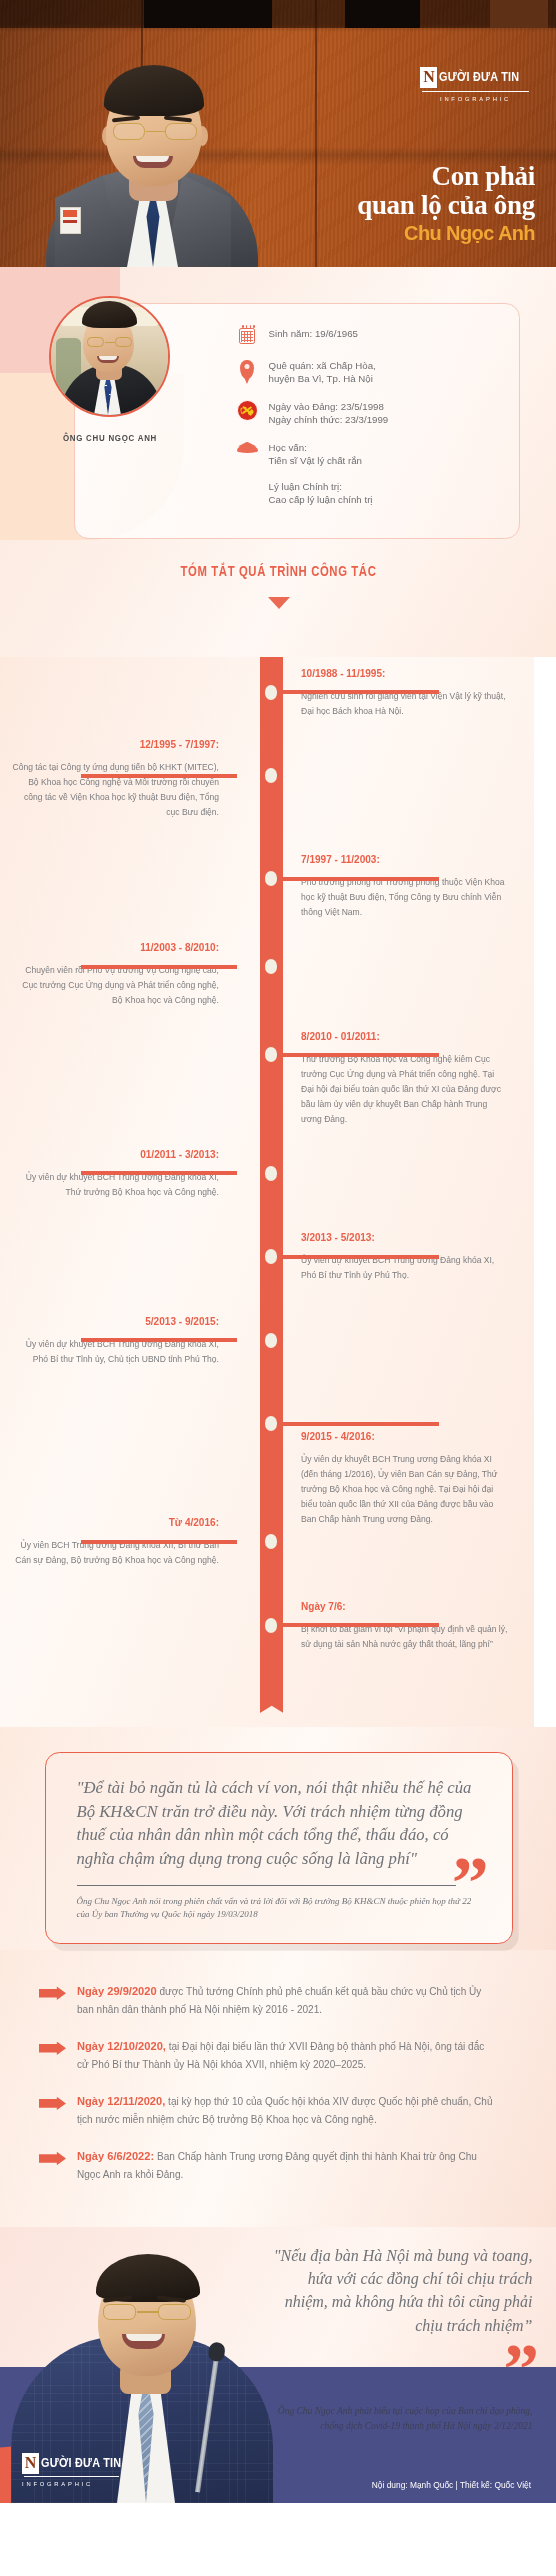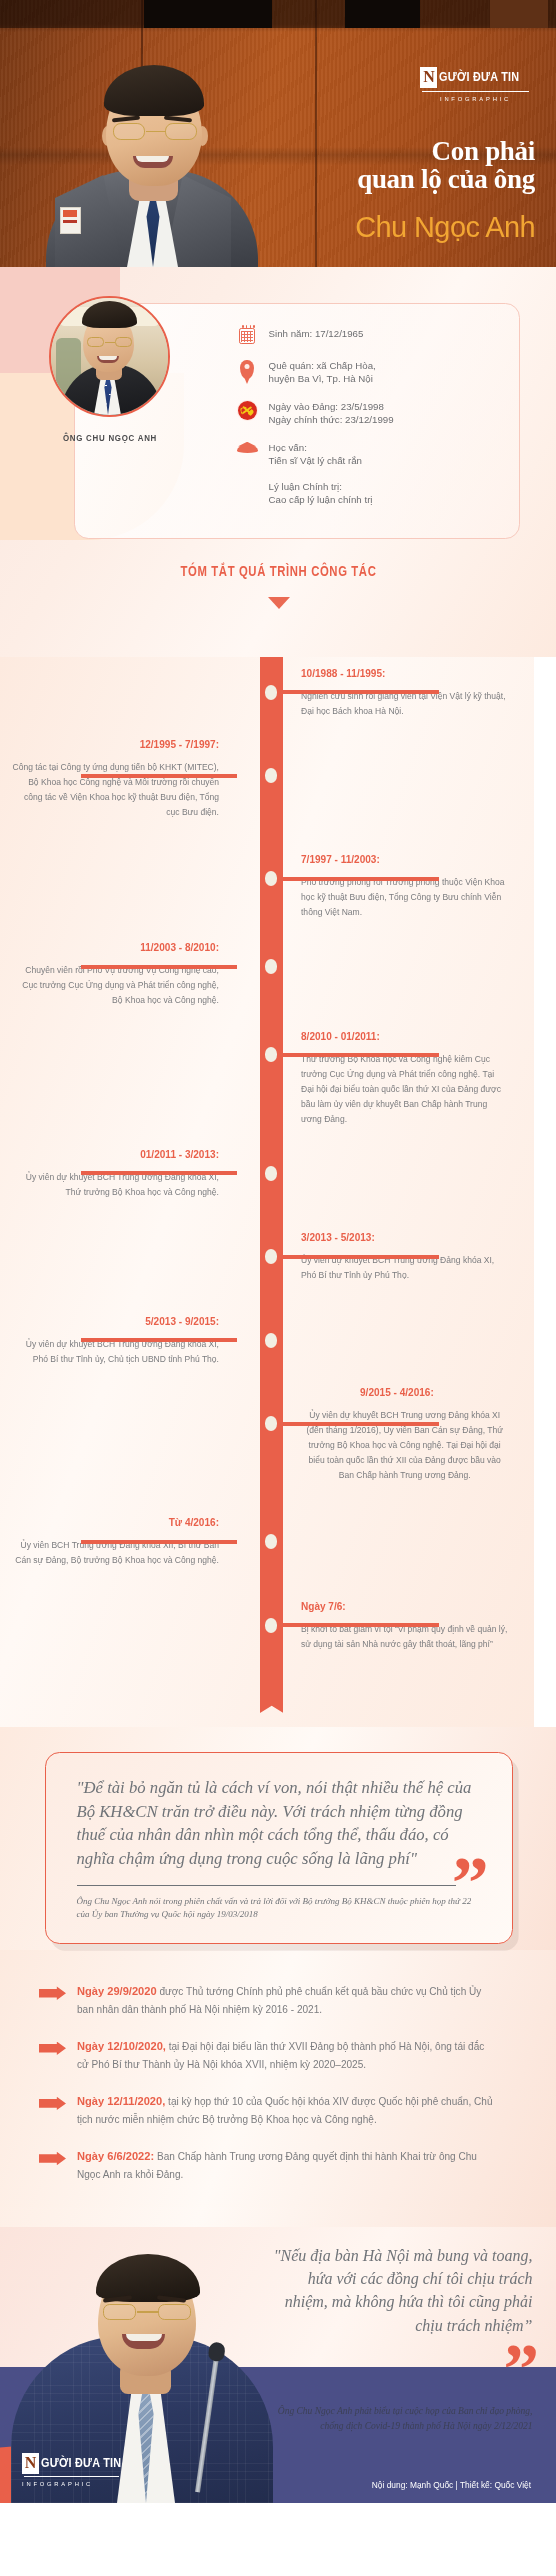--- a/index.html
+++ b/index.html
@@ -106,22 +106,22 @@
   }
   .logo-rule { height:1.1px; background:#fff; margin:2.8px 2.2px 3.9px 2.2px; }
   .logo-sub { color:#fff; font-size:5.8px; letter-spacing:2.8px; font-weight:400; }
 
   .hero-title { position:absolute; right:22px; bottom:23.4px; text-align:right; width:356px; }
   .hero-title .l1, .hero-title .l2 {
     font-family:"Liberation Serif", serif; color:#ffffff; font-weight:700;
     font-size:27px; line-height:1.04; letter-spacing:-0.3px;
   }
   .hero-title .l3 {
-    font-family:"Liberation Sans", sans-serif; color:#f2a633; font-weight:400;
-    font-size:29px; line-height:1.1; letter-spacing:-0.6px; margin-top:19px;
+    font-family:"Liberation Sans", sans-serif; color:#f2a633; font-weight:700;
+    font-size:20px; line-height:1.1; letter-spacing:-0.6px; margin-top:3px;
   }
 
   
   .profile {
     position:relative; width:557px; height:390px;
     background: linear-gradient(120deg,#fbe7df 0%, #fdeee6 30%, #fff8f4 60%, #fdeadf 100%);
     overflow:hidden;
   }
   .profile .pinkslab {
     position:absolute; left:0; top:0; width:120px; height:106px; background:#f7cdc4;
@@ -404,40 +404,40 @@
 
       <div class="info-row">
         <span class="info-ico">
           <span class="ic-cal">
               <i></i>
               <i></i>
               <i></i>
               <i></i>
             </span>
         </span>
-        <span class="info-txt">Sinh năm: 17/12/1965</span>
+        <span class="info-txt">Sinh năm: 19/6/1965</span>
       </div>
 
       <div class="info-row">
         <span class="info-ico">
           <span class="ic-pin"></span>
         </span>
         <span class="info-txt" style="white-space:pre-line">Quê quán: xã Chấp Hòa,
 huyện Ba Vì, Tp. Hà Nội</span>
       </div>
 
       <div class="info-row">
         <span class="info-ico">
           <span class="ic-party">
               <b></b>
               <i></i>
             </span>
         </span>
         <span class="info-txt" style="white-space:pre-line">Ngày vào Đảng: 23/5/1998
-Ngày chính thức: 23/12/1999</span>
+Ngày chính thức: 23/3/1999</span>
       </div>
 
       <div class="info-row">
         <span class="info-ico">
           <span class="ic-grad"></span>
         </span>
         <span class="info-txt" style="white-space:pre-line">Học vấn:
 Tiến sĩ Vật lý chất rắn
 
 Lý luận Chính trị:
@@ -496,21 +496,21 @@
         <div class="tl-desc">Ủy viên dự khuyết BCH Trung ương Đảng khóa XI, Phó Bí thư Tỉnh ủy Phú Thọ.</div>
       </div>
       <div class="tl-dot" style="top: 676px;"></div>
       <div class="tl-stub left" style="top: 681px;"></div>
       <div class="tl-block left" style="top: 657px;">
         <div class="tl-date">5/2013 - 9/2015:</div>
         <div class="tl-desc">Ủy viên dự khuyết BCH Trung ương Đảng khóa XI, Phó Bí thư Tỉnh ủy, Chủ tịch UBND tỉnh Phú Thọ.</div>
       </div>
       <div class="tl-dot" style="top: 759px;"></div>
       <div class="tl-stub right" style="top: 765px;"></div>
-      <div class="tl-block right" style="top: 728px; text-align: center;">
+      <div class="tl-block right" style="top: 772px;">
         <div class="tl-date">9/2015 - 4/2016:</div>
         <div class="tl-desc">Ủy viên dự khuyết BCH Trung ương Đảng khóa XI (đến tháng 1/2016), Ủy viên Ban Cán sự Đảng, Thứ trưởng Bộ Khoa học và Công nghệ. Tại Đại hội đại biểu toàn quốc lần thứ XII của Đảng được bầu vào Ban Chấp hành Trung ương Đảng.</div>
       </div>
       <div class="tl-dot" style="top: 877px;"></div>
       <div class="tl-stub left" style="top: 883px;"></div>
       <div class="tl-block left" style="top: 858px;">
         <div class="tl-date">Từ 4/2016:</div>
         <div class="tl-desc">Ủy viên BCH Trung ương Đảng khóa XII, Bí thư Ban Cán sự Đảng, Bộ trưởng Bộ Khoa học và Công nghệ.</div>
       </div>
       <div class="tl-dot" style="top: 961px;"></div>

